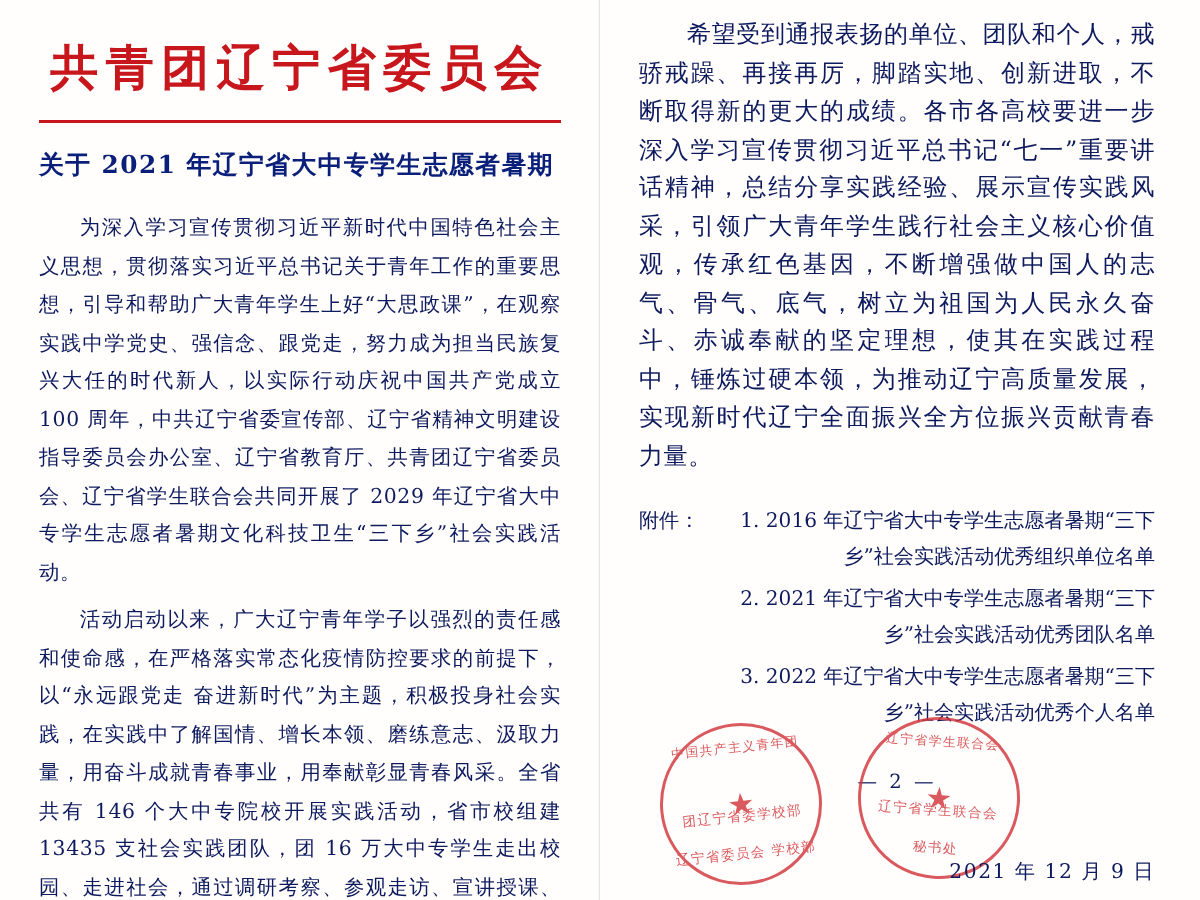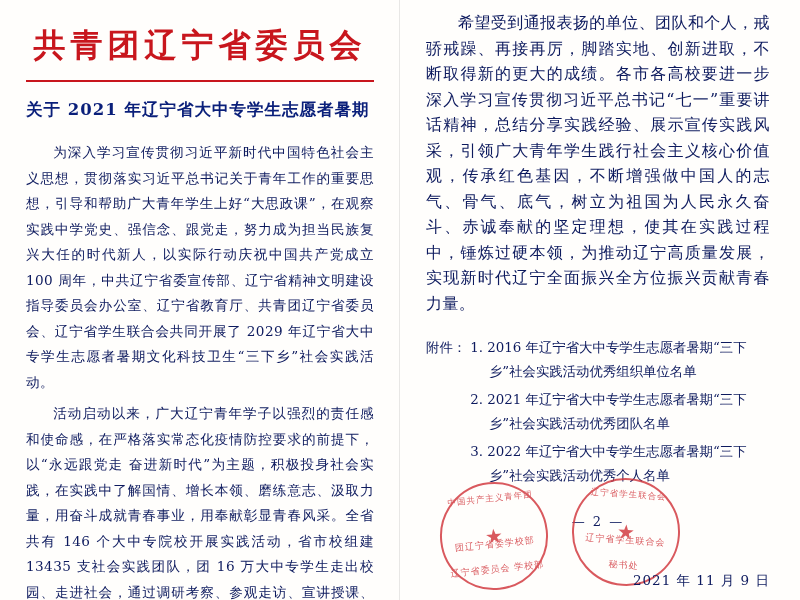--- a/index.html
+++ b/index.html
@@ -96,20 +96,21 @@
   .attach-block {
     margin-top: 20px;
     font-family: "DejaVu Serif", "Liberation Serif", serif;
     font-size: 13.4px;
     line-height: 24px;
     color: #0d1a5e;
   }
   .attach-row {
     display: flex;
     align-items: flex-start;
+    text-align: right;
   }
   .attach-label {
     white-space: nowrap;
     padding-right: 4px;
   }
   .attach-list {
     margin: 0;
     padding: 0;
     list-style: none;
     flex: 1;
@@ -253,16 +254,16 @@
         <div class="seal-bottom">辽宁省委员会 学校部</div>
       </div>
       <div class="seal two">
         <div class="seal-top">辽宁省学生联合会</div>
         <div class="seal-star">★</div>
         <div class="seal-mid">辽宁省学生联合会</div>
         <div class="seal-bottom">秘书处</div>
       </div>
     </div>
 
-    <div class="sign-date">2021 年 11 月 9 日</div>
+    <div class="sign-date">2021 年 12 月 9 日</div>
   </div>
 
 </div>
 
 </body></html>

